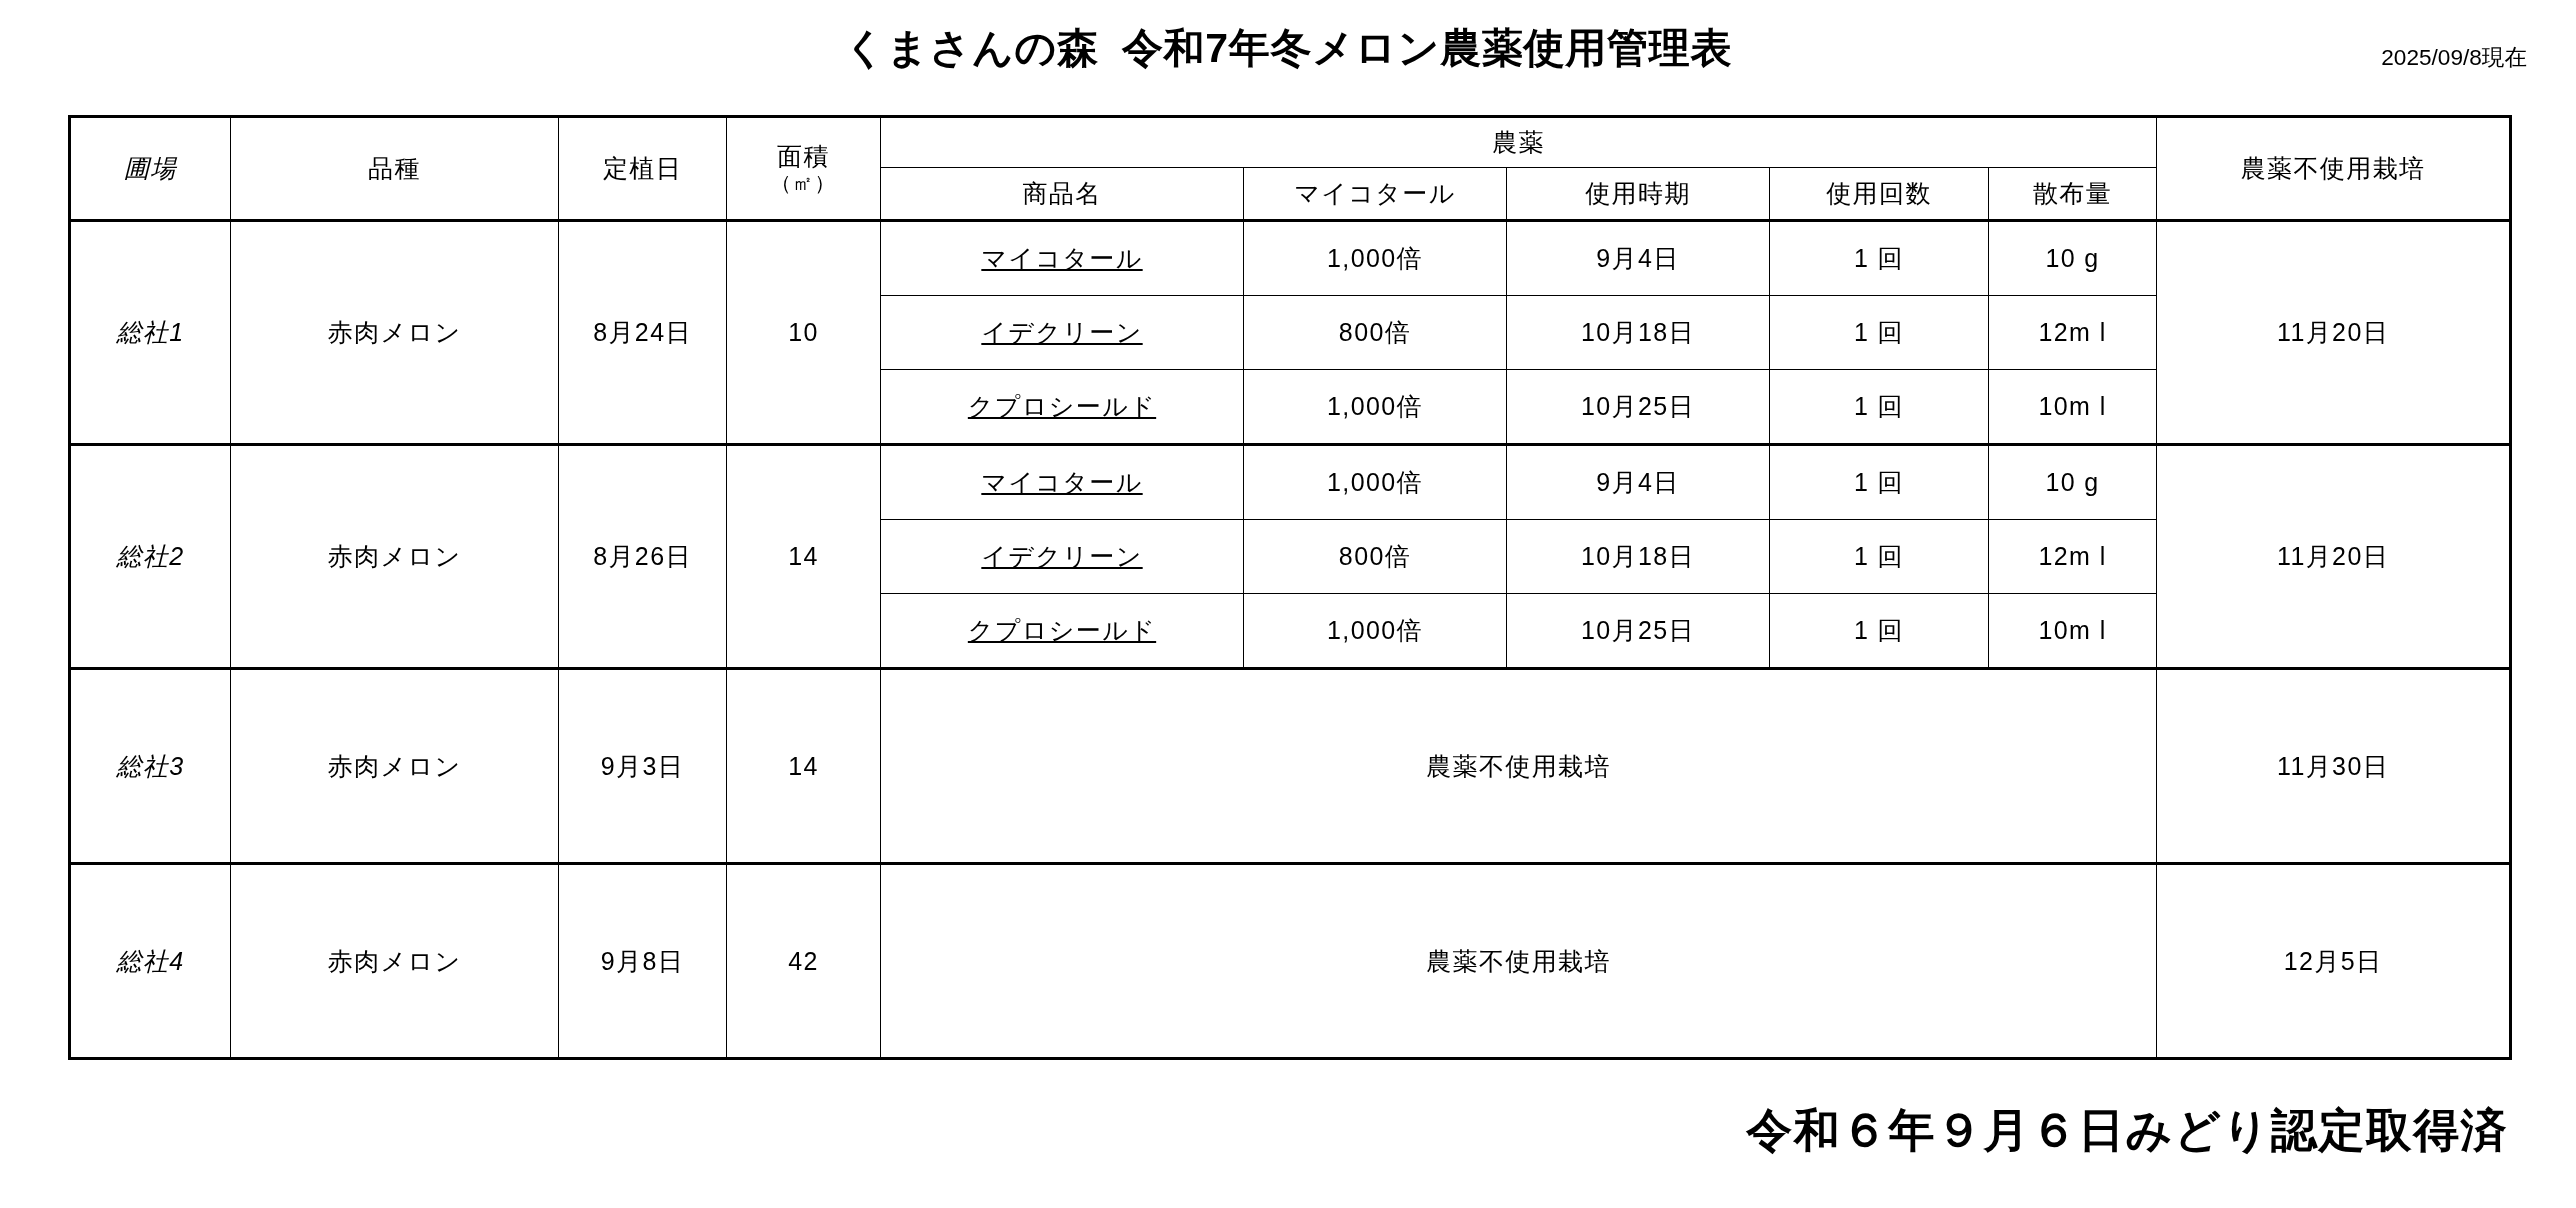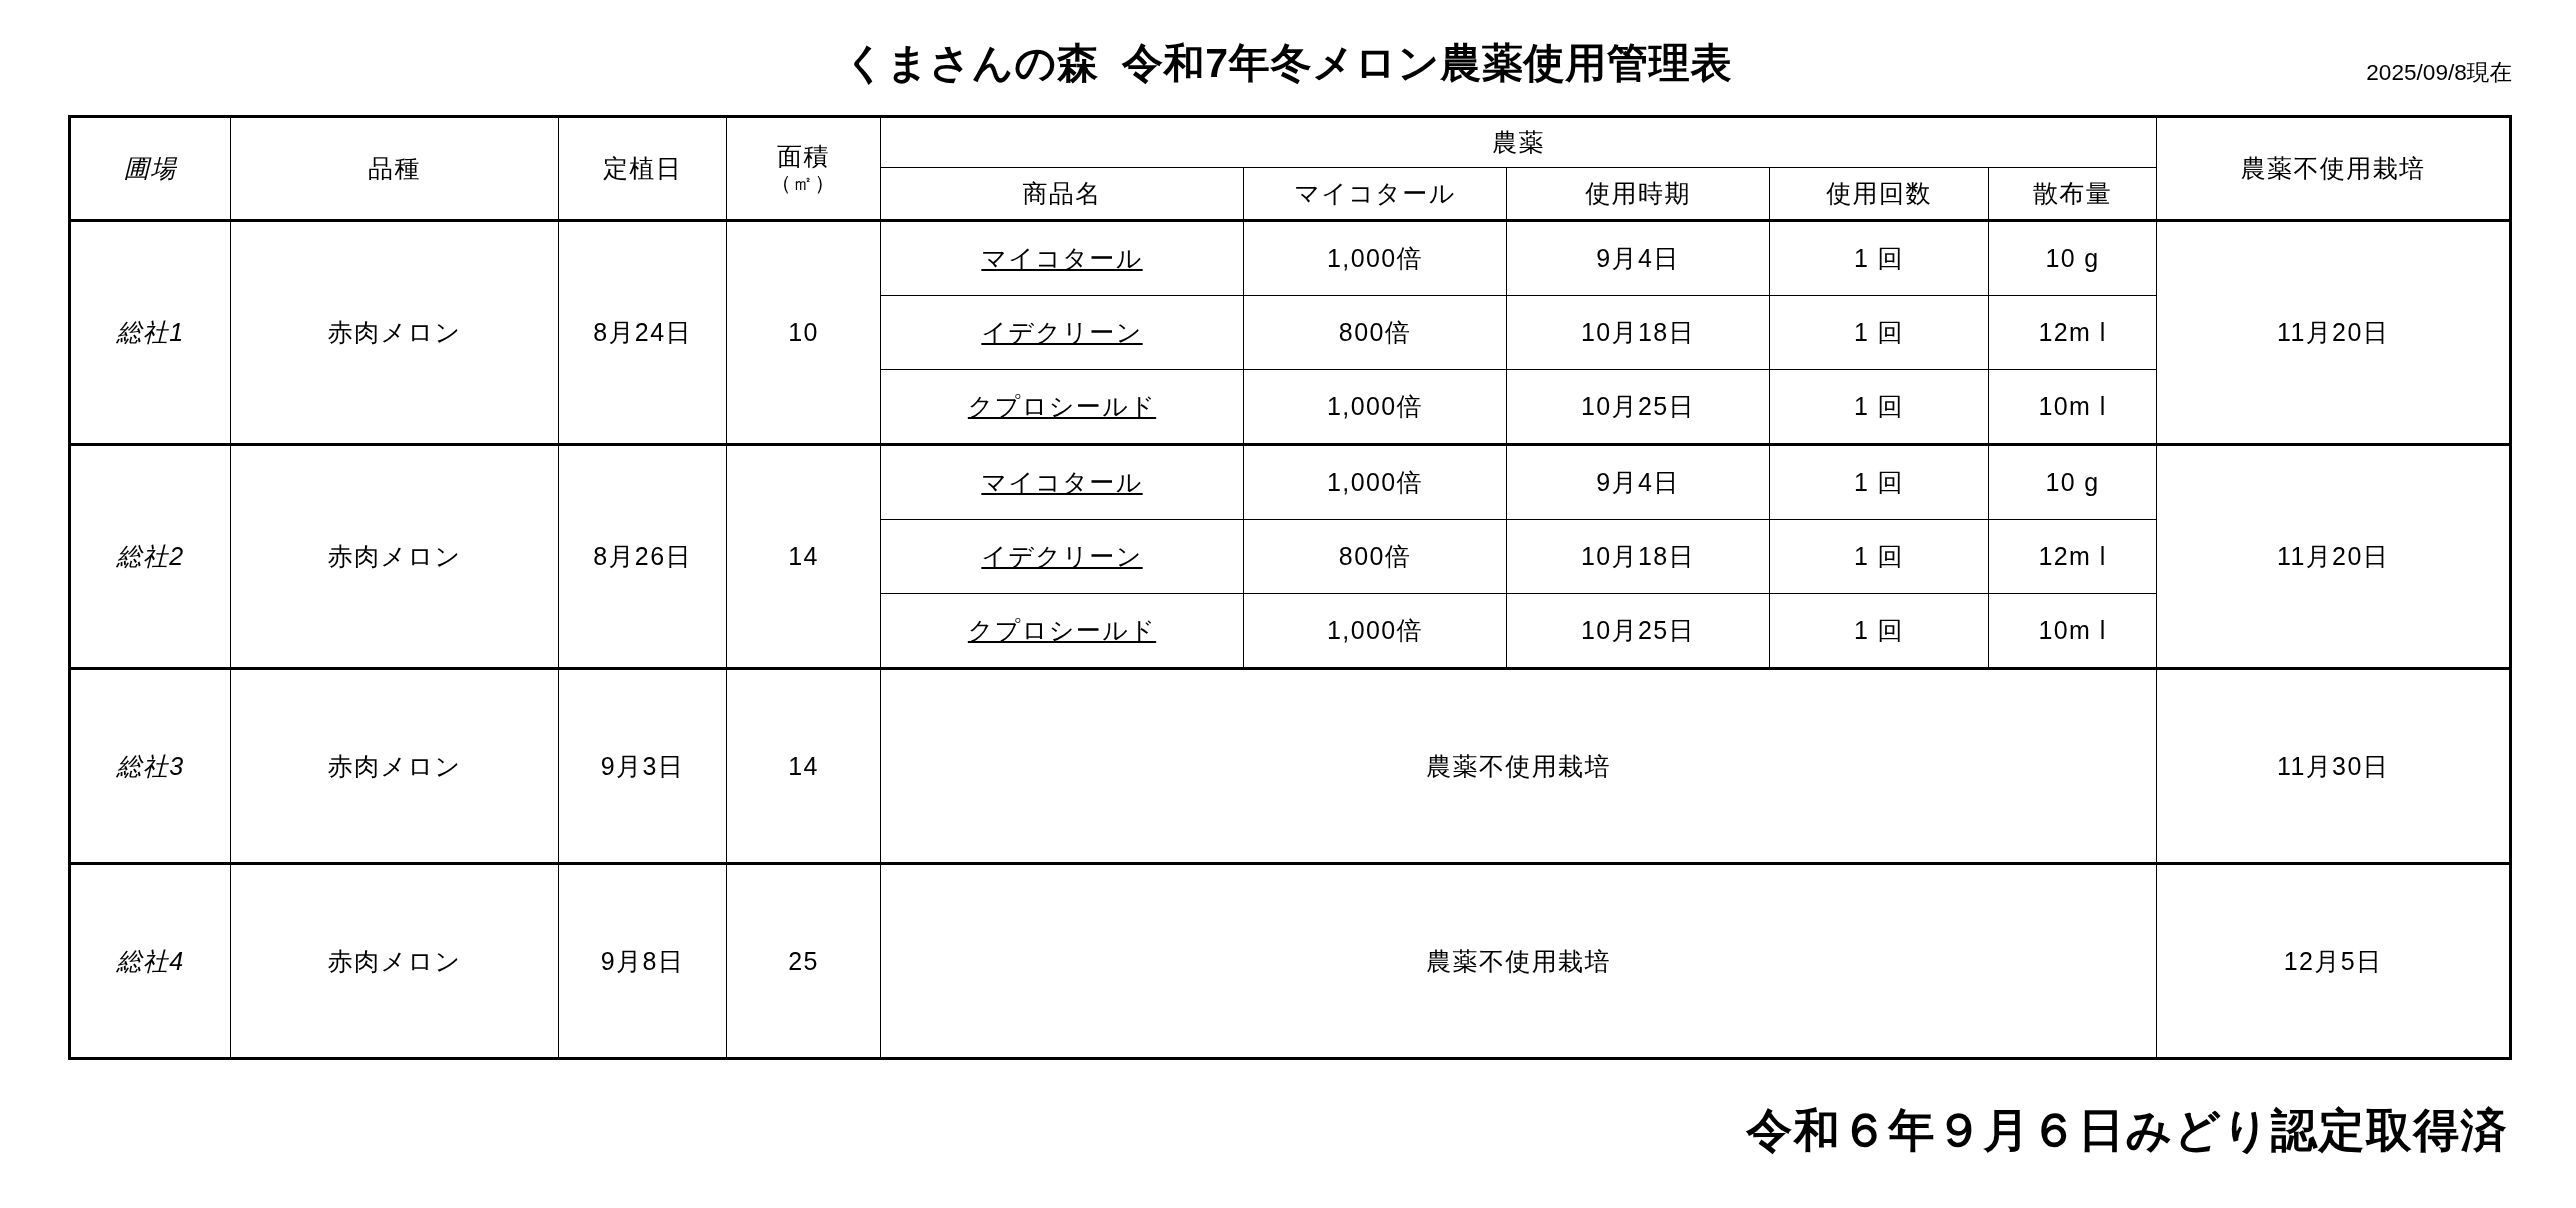--- a/index.html
+++ b/index.html
@@ -12,21 +12,21 @@
     height: 1208px;
     font-family: "Liberation Sans", "DejaVu Sans", sans-serif;
     color: #000000;
     -webkit-font-smoothing: antialiased;
   }
   .page {
     position: relative;
     width: 2576px;
     height: 1016px;
     box-sizing: border-box;
-    padding: 15px;
+    padding: 0;
   }
 
   
   .header {
     position: relative;
     height: 96px;
   }
   .doc-title {
     position: absolute;
     left: 0;
@@ -238,21 +238,21 @@
           <td class="date-cell thick-top">9月3日</td>
           <td class="area-cell thick-top">14</td>
           <td colspan="5" class="nochem-cell thick-top">農薬不使用栽培</td>
           <td class="harvest-cell thick-right thick-top">11月30日</td>
         </tr>
 
         <tr class="nochem-row">
           <td class="field-cell thick-left thick-top thick-bottom">総社4</td>
           <td class="variety-cell thick-top thick-bottom">赤肉メロン</td>
           <td class="date-cell thick-top thick-bottom">9月8日</td>
-          <td class="area-cell thick-top thick-bottom">25</td>
+          <td class="area-cell thick-top thick-bottom">42</td>
           <td colspan="5" class="nochem-cell thick-top thick-bottom">農薬不使用栽培</td>
           <td class="harvest-cell thick-right thick-top thick-bottom">12月5日</td>
         </tr>
 
       </tbody>
     </table>
   </div>
 
   <div class="footer-note">令和６年９月６日みどり認定取得済</div>
 

